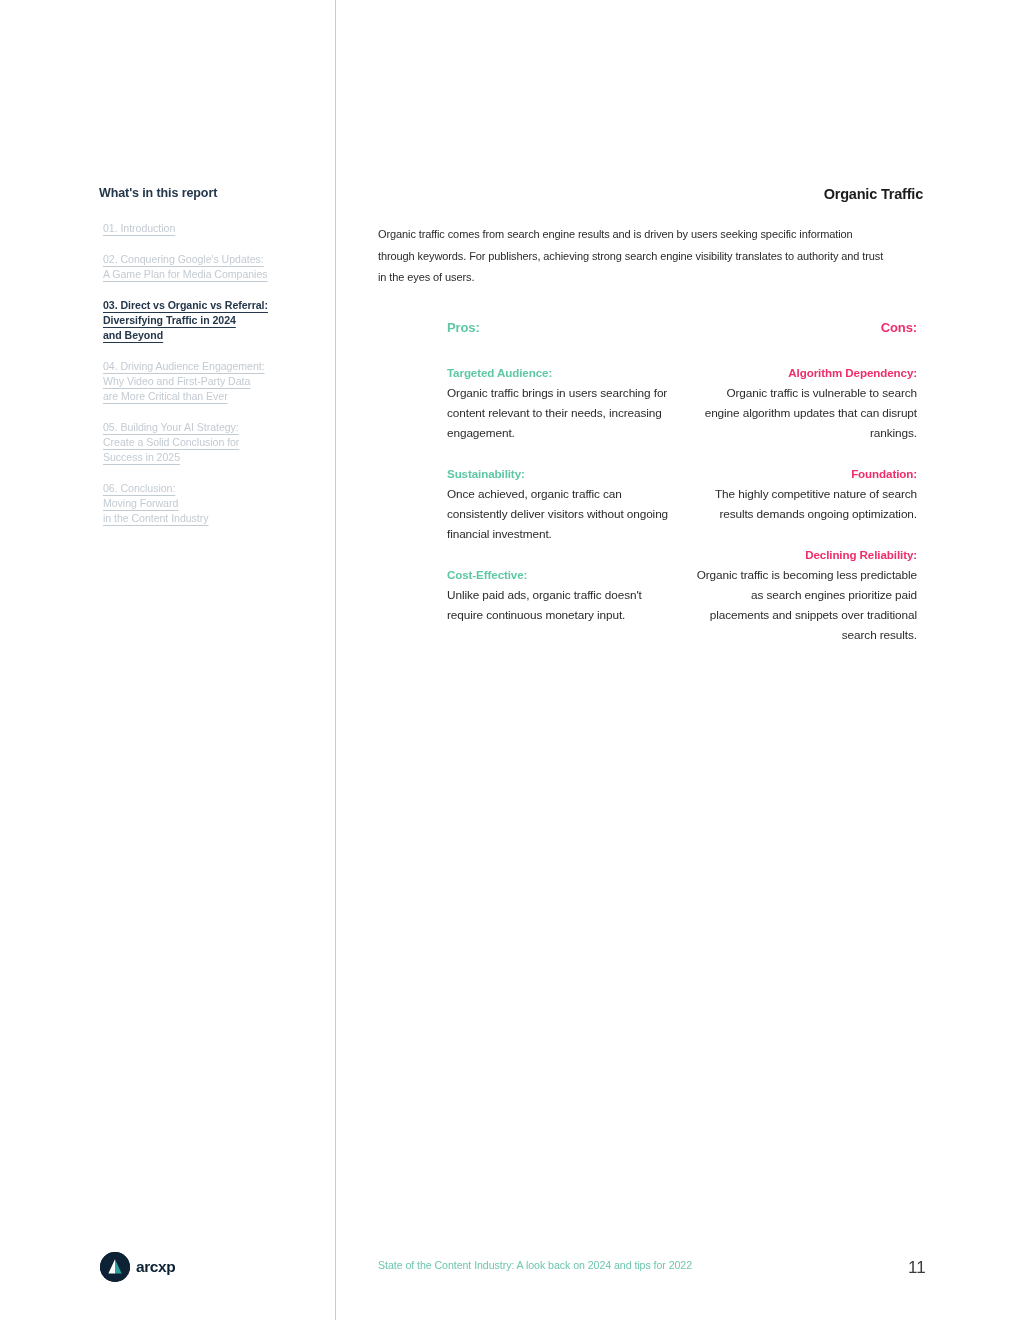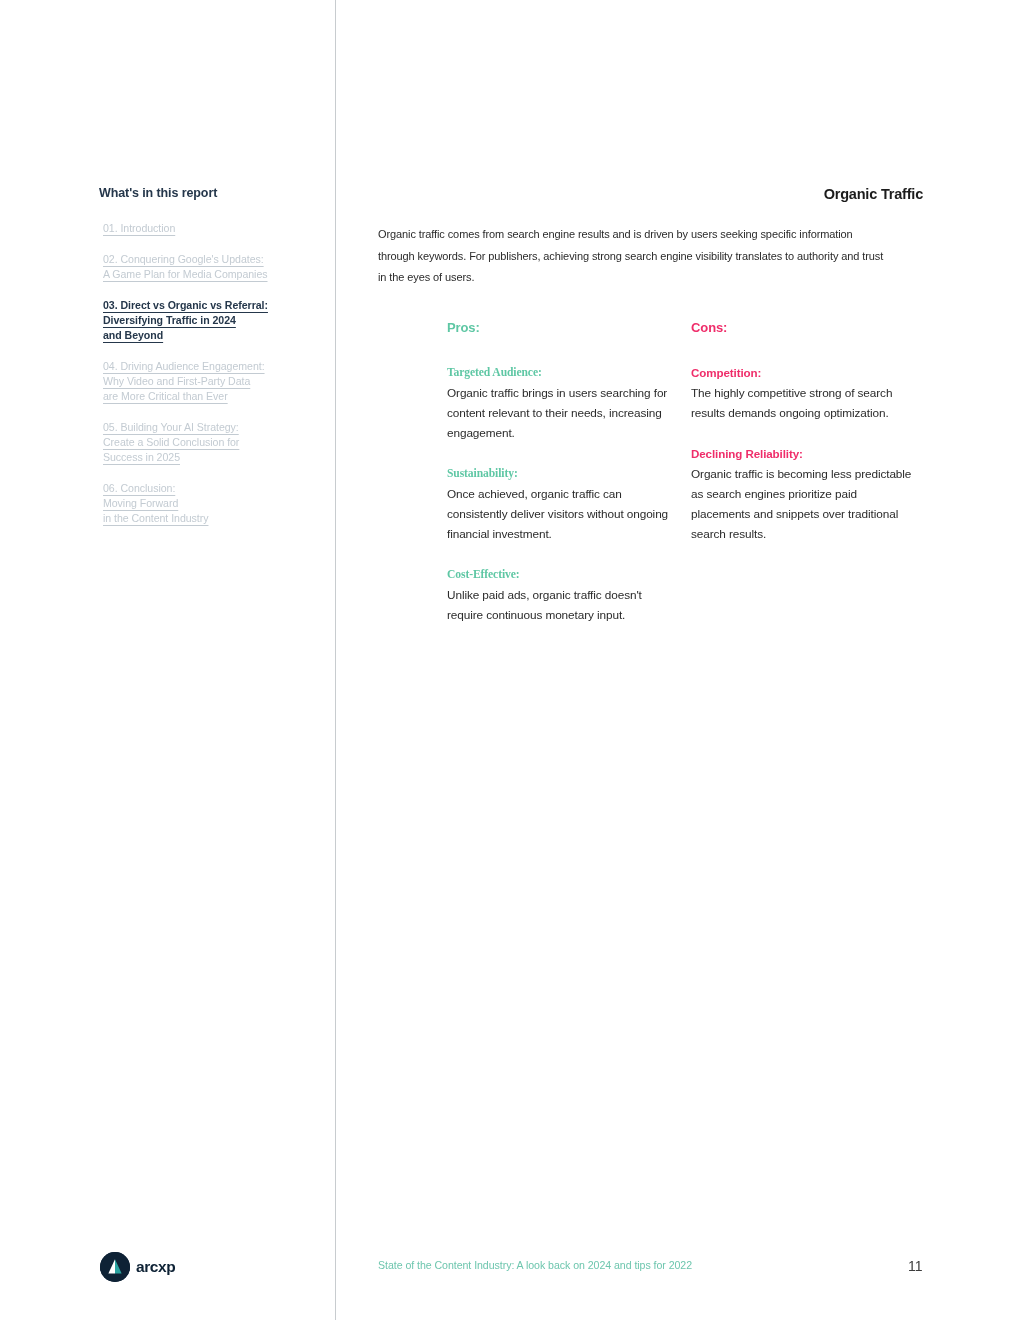--- a/index.html
+++ b/index.html
@@ -107,20 +107,21 @@
     top: 320px;
     width: 470px;
     display: flex;
     gap: 16px;
   }
   .pc-col {
     width: 228px;
   }
   .pc-col.cons {
     width: 226px;
+    text-align: right;
   }
   .pc-col-title {
     font-size: 13px;
     font-weight: bold;
     letter-spacing: -0.1px;
     margin: 0 0 27px 0;
     line-height: 1.2;
   }
   .pros .pc-col-title { color: #5ec7a4; }
   .cons .pc-col-title { color: #ef2d6a; }
@@ -129,21 +130,21 @@
     margin-bottom: 21px;
   }
   .pc-entry:last-child { margin-bottom: 0; }
   .pc-entry-title {
     font-size: 11.6px;
     font-weight: bold;
     letter-spacing: -0.1px;
     line-height: 20px;
     margin: 0;
   }
-  .pros .pc-entry-title { color: #5ec7a4; font-family: Liberation Serif, serif; }
+  .pros .pc-entry-title { color: #5ec7a4; }
   .cons .pc-entry-title { color: #ef2d6a; }
   .pc-entry-body {
     font-size: 11.8px;
     line-height: 20px;
     color: #2b2b2b;
     letter-spacing: -0.1px;
     margin: 0;
   }
 
   
@@ -174,21 +175,21 @@
     left: 378px;
     top: 1259px;
     font-size: 10.6px;
     letter-spacing: -0.05px;
     color: #6ec6ae;
   }
   .footer-pagenum {
     position: absolute;
     left: 908px;
     top: 1258px;
-    font-size: 14px;
+    font-size: 17px;
     color: #3c3c3c;
     letter-spacing: 0px;
   }
 </style>
 </head>
 <body>
 
 <div class="page">
 
   <div class="column-divider"></div>
@@ -248,22 +249,26 @@
             <p class="pc-entry-title">Cost-Effective:</p>
             <p class="pc-entry-body">Unlike paid ads, organic traffic doesn't require continuous monetary input.</p>
           </div>
         </div>
     </div>
 
     <div class="pc-col cons">
       <div class="pc-col-title">Cons:</div>
       <div id="cons-entries">
           <div class="pc-entry">
-            <p class="pc-entry-title">Competition:</p>
-            <p class="pc-entry-body">The highly competitive strong of search results demands ongoing optimization.</p>
+            <p class="pc-entry-title">Algorithm Dependency:</p>
+            <p class="pc-entry-body">Organic traffic is vulnerable to search engine algorithm updates that can disrupt rankings.</p>
+          </div>
+          <div class="pc-entry">
+            <p class="pc-entry-title">Foundation:</p>
+            <p class="pc-entry-body">The highly competitive nature of search results demands ongoing optimization.</p>
           </div>
           <div class="pc-entry">
             <p class="pc-entry-title">Declining Reliability:</p>
             <p class="pc-entry-body">Organic traffic is becoming less predictable as search engines prioritize paid placements and snippets over traditional search results.</p>
           </div>
         </div>
     </div>
 
   </div>
 

